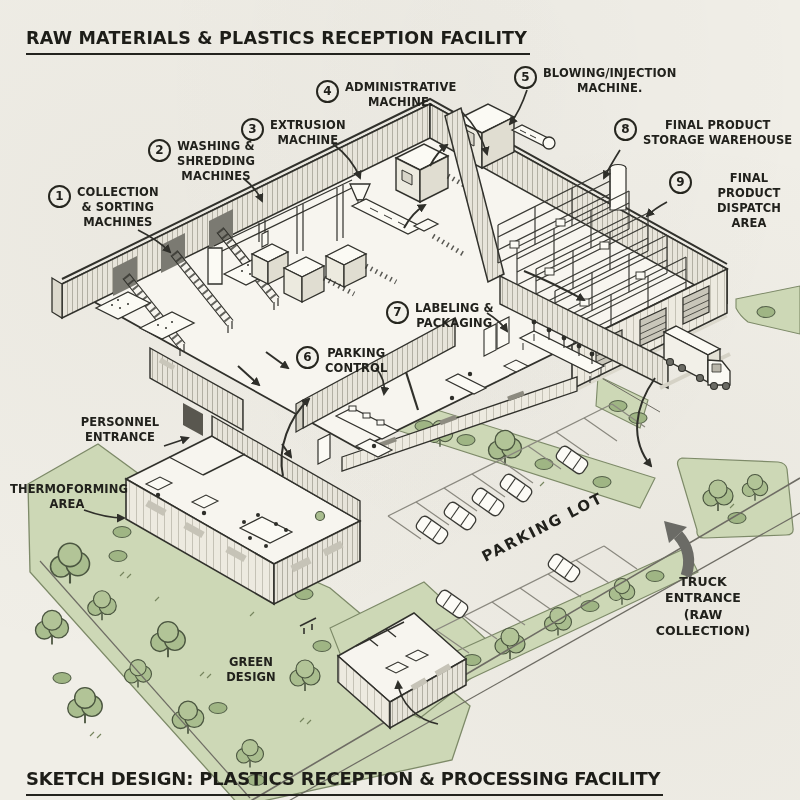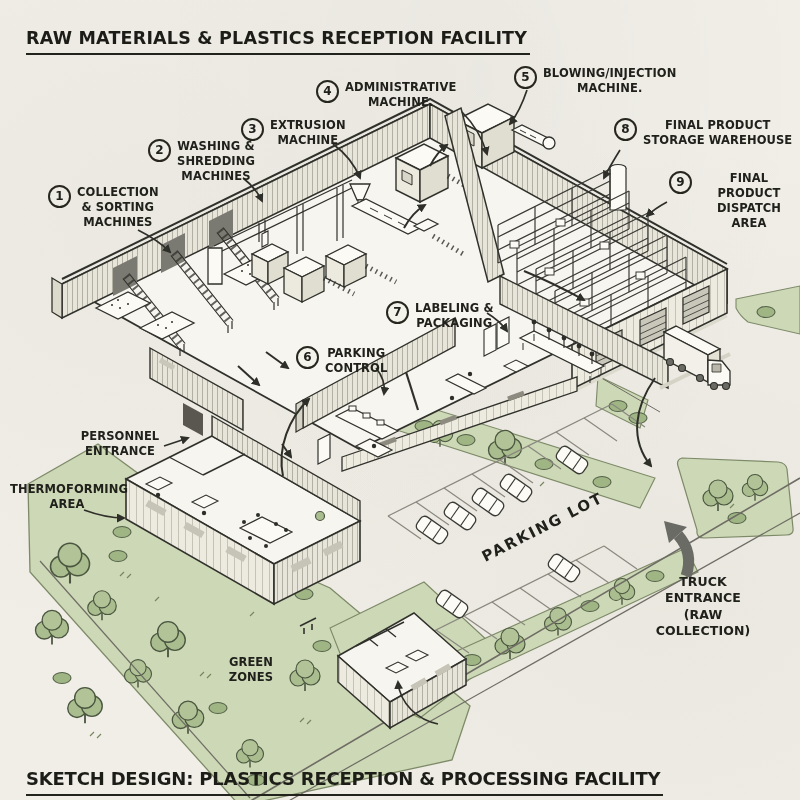--- a/index.html
+++ b/index.html
@@ -471,24 +471,24 @@
   <span class="circ">8</span>
   <span class="ml">FINAL PRODUCT
 STORAGE WAREHOUSE</span>
 </div>
 <div class="lbl num-row" style="left:669px;top:155px;">
   <span class="circ">9</span>
   <span class="ml">FINAL PRODUCT
 DISPATCH AREA</span>
 </div>
 
-<div class="lbl ml center" style="left:70px;top:413px;width:100px;text-align:center;">PERSONNEL
+<div class="lbl ml center" style="left:70px;top:399px;width:100px;text-align:center;">PERSONNEL
 ENTRANCE</div>
 <div class="lbl ml center" style="left:10px;top:466px;width:114px;">THERMOFORMING
 AREA</div>
 <div class="lbl ml center" style="left:218px;top:639px;width:66px;">GREEN
-ZONES</div>
+DESIGN</div>
 <div class="lbl ml center" id="lbl-parking" style="left:468px;top:502px;">PARKING LOT</div>
 <div class="lbl ml center" style="left:638px;top:558px;width:130px;font-size:12.5px;">TRUCK
 ENTRANCE
 (RAW COLLECTION)</div>
 
 </div>
 
 </body></html>

